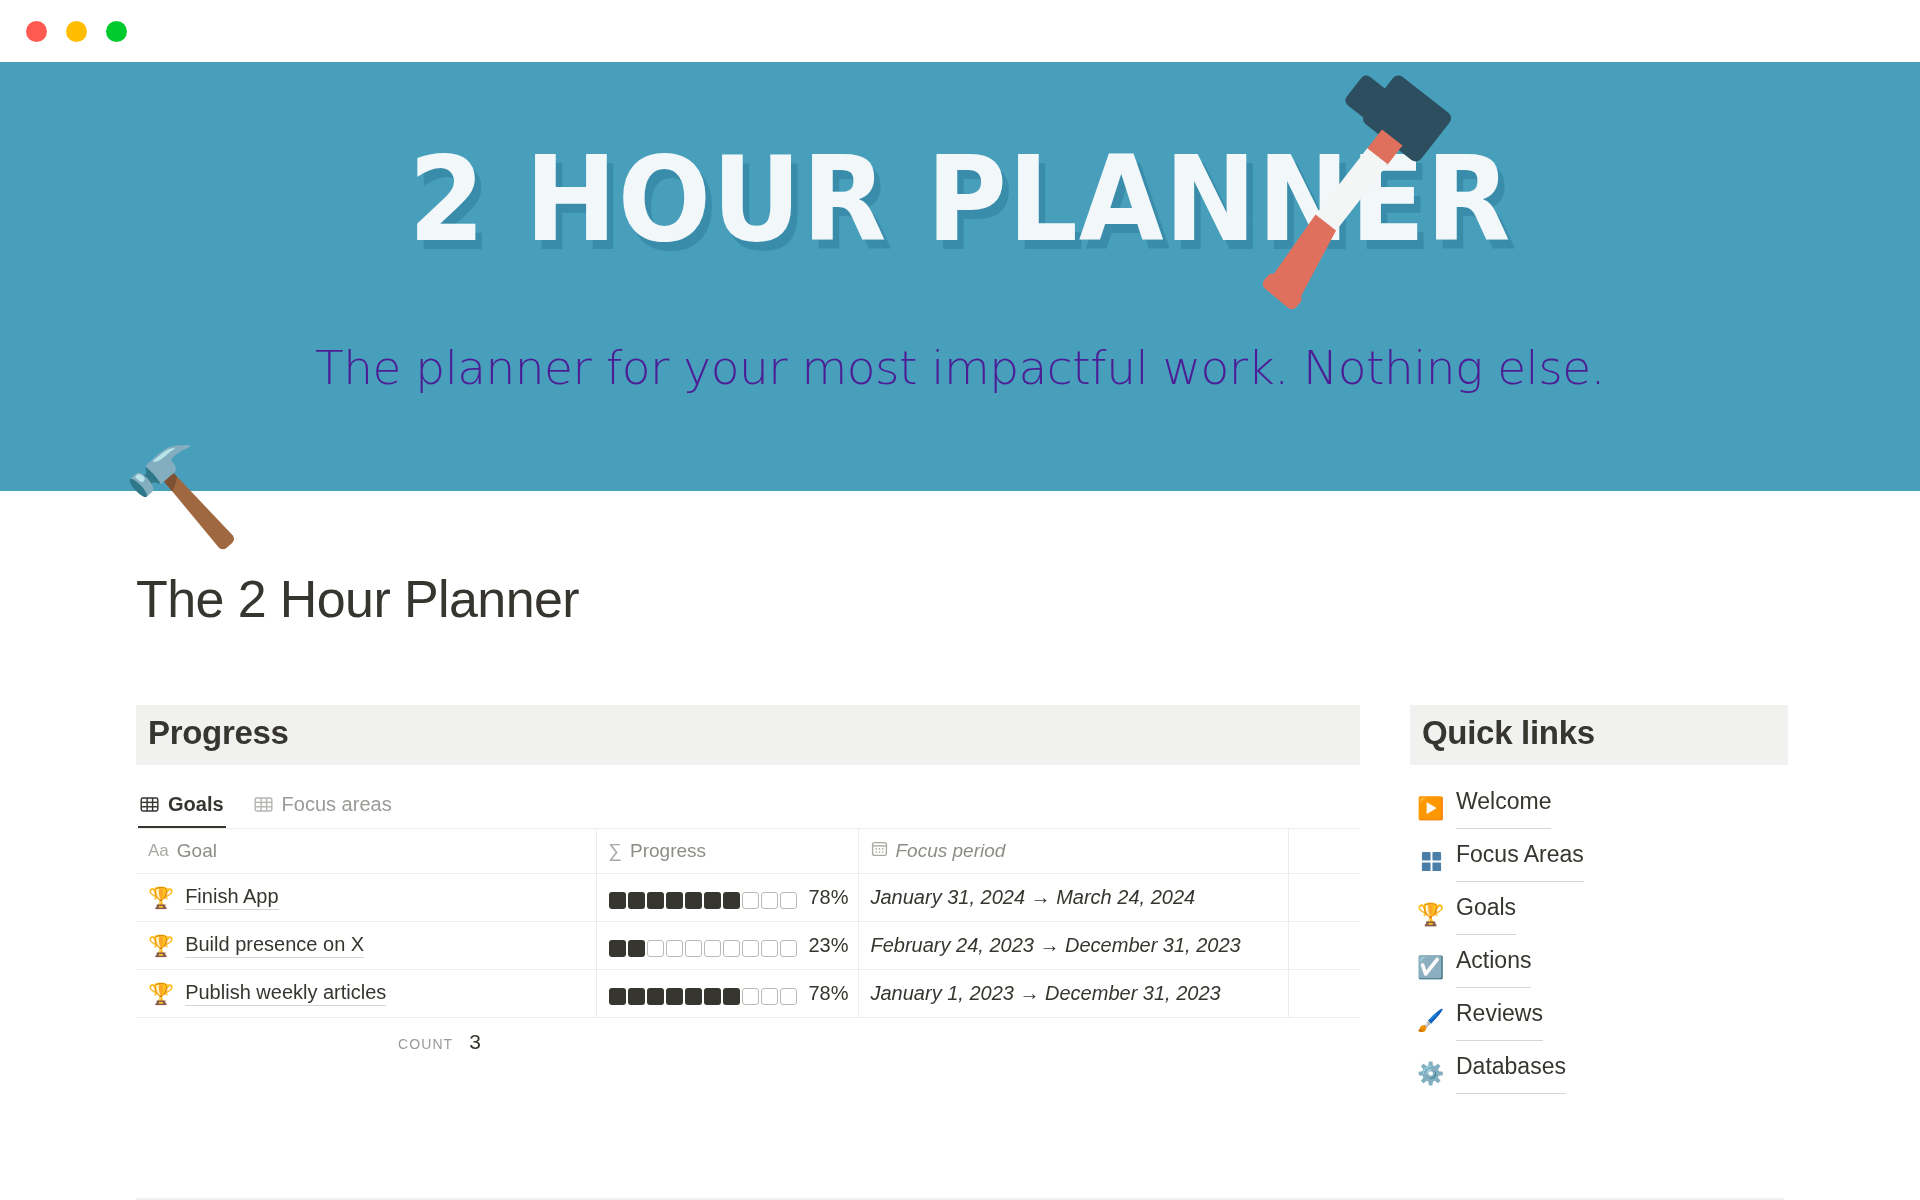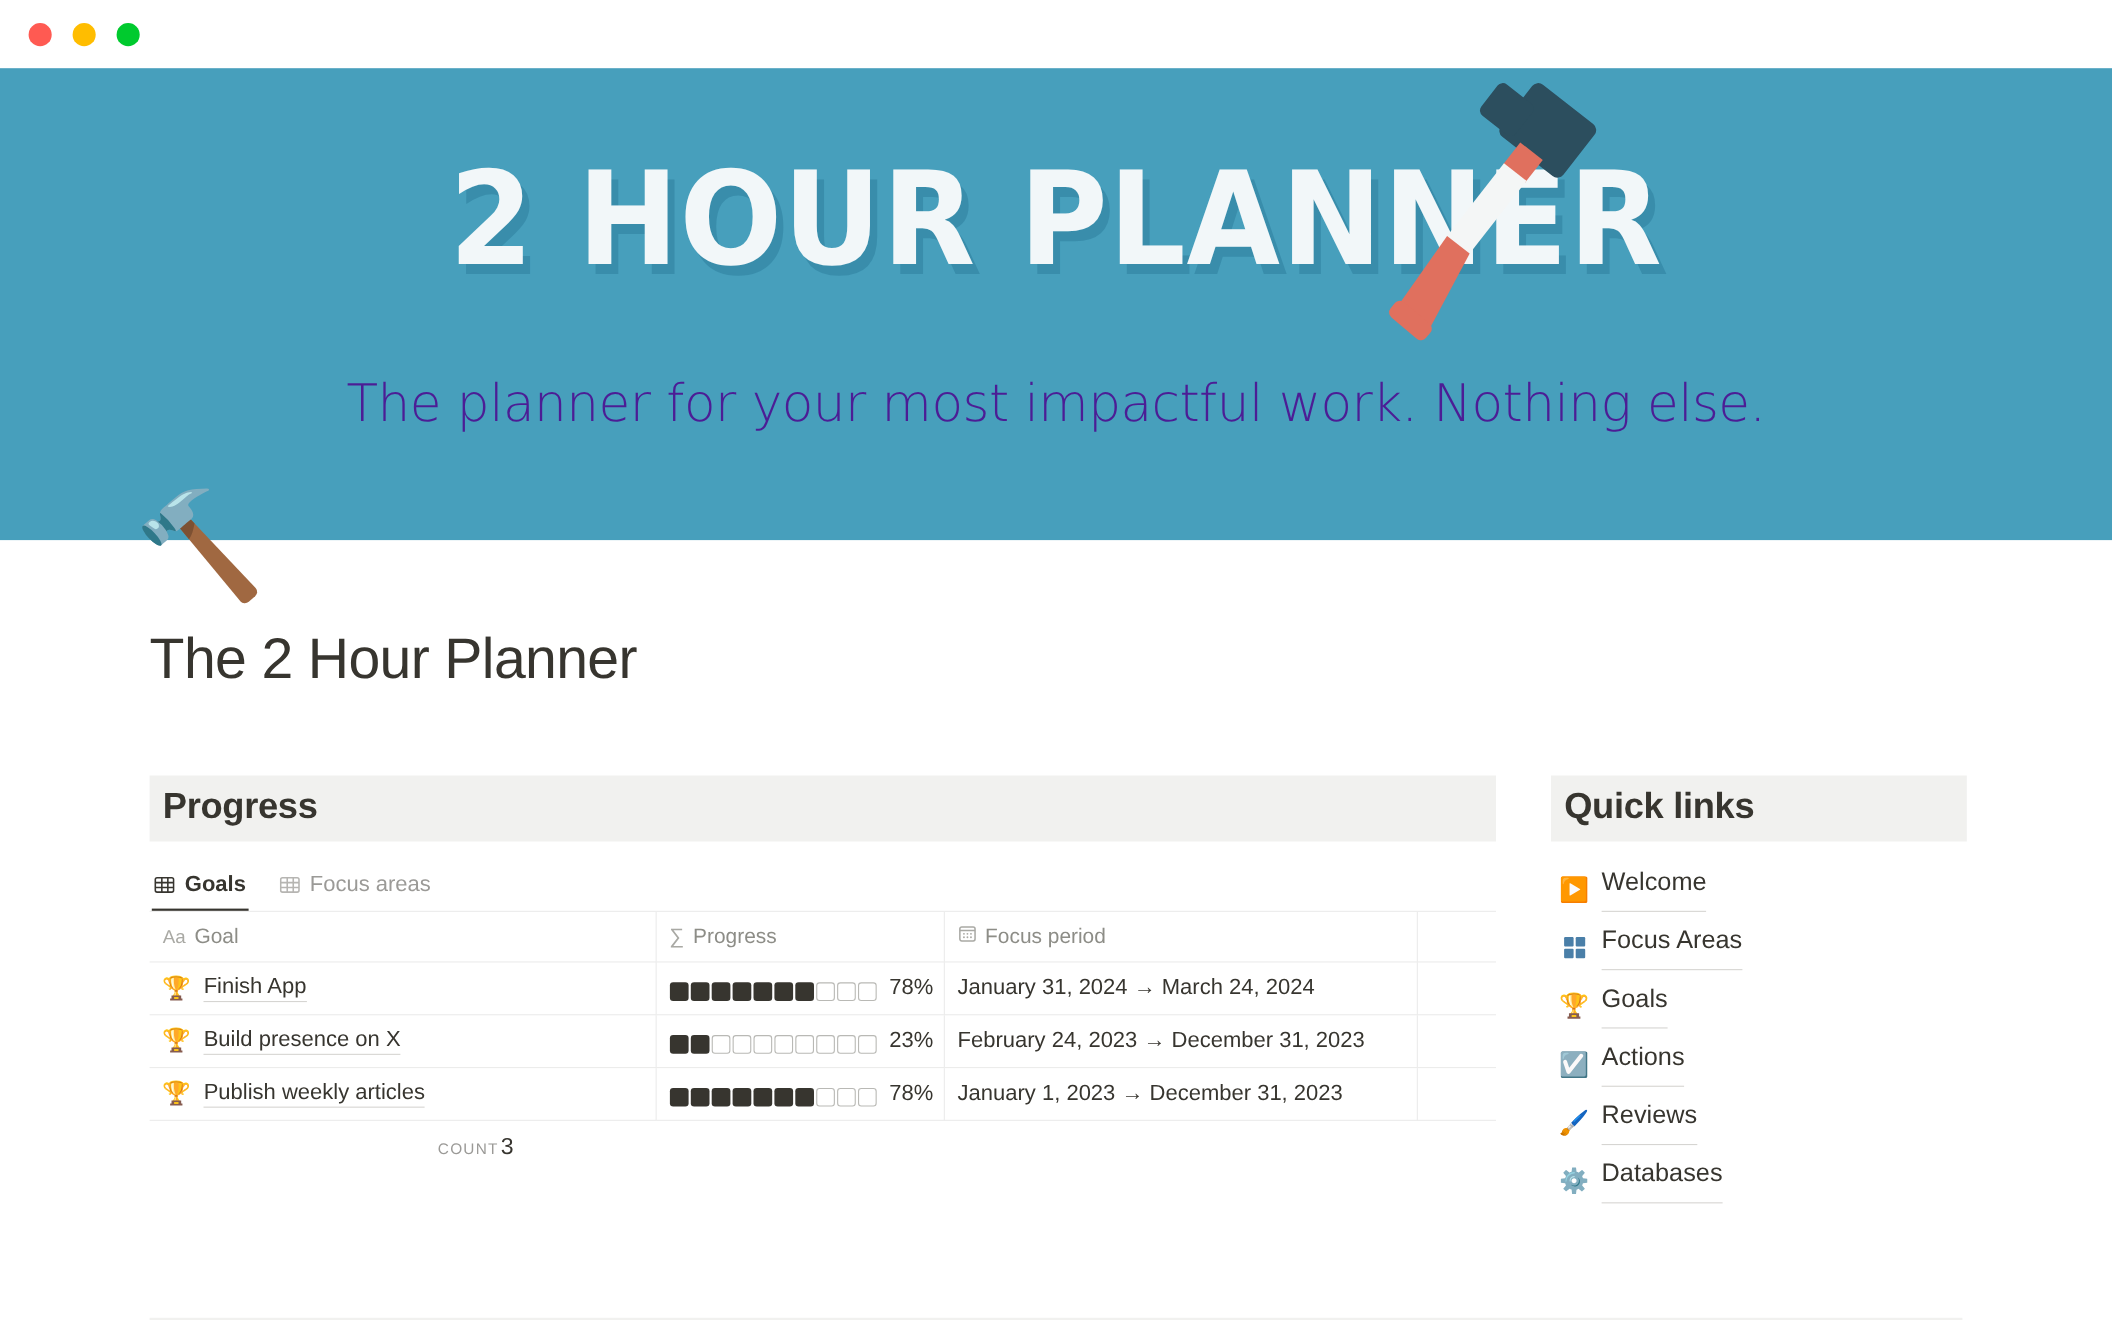--- a/index.html
+++ b/index.html
@@ -131,21 +131,21 @@
     height: 44px;
   }
   table.db th {
     font-weight: 400;
     color: #8d8d87;
     font-size: 19px;
   }
   table.db th:last-child, table.db td:last-child { border-right: none; }
   .col-goal     { width: 460px; }
   .col-progress { width: 262px; }
-  .col-period   { width: 430px; }
+  .col-period   { width: 430px; font-style: italic; }
   .col-blank    { width: auto; }
   .th-inner { display: flex; align-items: center; gap: 8px; }
   .th-aa { font-size: 17px; color: #a9a9a4; font-weight: 400; }
   .th-sigma { font-size: 19px; color: #a9a9a4; }
 
   .goal-cell { display: flex; align-items: center; gap: 11px; }
   .goal-emoji { font-size: 21px; line-height: 1; }
   .goal-link {
     border-bottom: 1px solid #d6d5d2;
     padding-bottom: 1px;
@@ -155,21 +155,21 @@
   .progress-cell { display: flex; align-items: flex-end; gap: 8px; white-space: nowrap; }
   .sq-row { display: flex; gap: 2px; }
   .sq { width: 17px; height: 17px; border-radius: 3px; }
   .sq-on  { background: #37352f; }
   .sq-off { background: #ffffff; border: 1.6px solid #b9b9b5; }
   .pct { font-size: 20px; color: #37352f; margin-left: 4px; }
 
   .count-row {
     display: flex;
     align-items: baseline;
-    gap: 2px;
+    gap: 16px;
     padding: 12px 0 0 262px;
     font-size: 15px;
   }
   .count-label { color: #9b9a97; letter-spacing: 1.1px; font-size: 14px; }
   .count-value { color: #37352f; font-size: 21px; font-weight: 400; }
 
   
   .ql-list { margin-top: 17px; }
   .ql-item {
     display: flex; align-items: center; gap: 12px;

